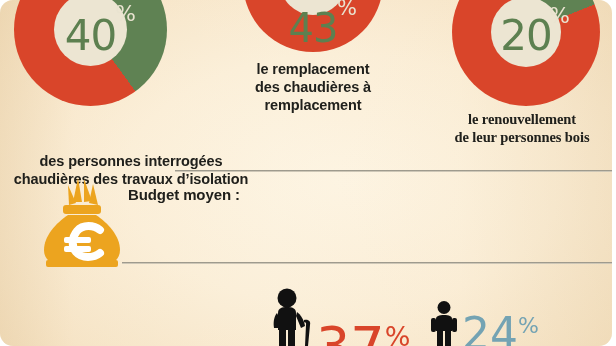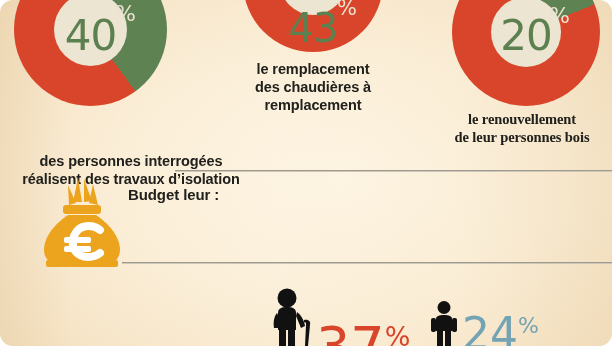--- a/index.html
+++ b/index.html
@@ -268,21 +268,21 @@
 <div id="infographic">
 
   <div class="donut" id="donut-isolation">
     <div class="ring"></div>
     <div class="hole"></div>
     <div class="value">40</div>
     <div class="pct">%</div>
   </div>
   <div class="caption" id="caption-isolation">
     <div>des personnes interrogées</div>
-    <div>réalisent des travaux d’isolation</div>
+    <div>chaudières des travaux d’isolation</div>
   </div>
 
   <div class="donut" id="donut-chaudieres">
     <div class="ring"></div>
     <div class="hole"></div>
     <div class="value">43</div>
     <div class="pct">%</div>
   </div>
   <div class="caption" id="caption-chaudieres">
     <div>le remplacement</div>
@@ -313,21 +313,21 @@
     <rect x="25" y="29" width="38" height="9" rx="3" fill="#eca41f"></rect>
 
     <path d="M30 39 C18 47 6 60 6 74 C6 84 14 89 24 89 L64 89 C74 89 82 84 82 74 C82 60 70 47 58 39 Z" fill="#eca41f"></path>
 
     <rect x="8" y="84" width="72" height="7" rx="2" fill="#eca41f"></rect>
 
     <path d="M62 54 C56 49 45 48 39 55 C34 61 33 70 38 76 C44 83 56 82 62 77" fill="none" stroke="#ffffff" stroke-width="8" stroke-linecap="round"></path>
     <rect x="26" y="61" width="27" height="6" rx="2" fill="#ffffff"></rect>
     <rect x="26" y="70" width="27" height="6" rx="2" fill="#ffffff"></rect>
   </svg>
-  <div id="budget-label">Budget leur :</div>
+  <div id="budget-label">Budget moyen :</div>
 
   <svg id="elder-person-icon" viewBox="0 0 52 58">
     <circle cx="19" cy="10" r="9.5" fill="#111111"></circle>
     <path d="M10 25 C10 20 14 19 19 19 C24 19 28 20 28 25 L28 42 L10 42 Z" fill="#111111"></path>
     <path d="M9 25 C6 28 5 35 6 40 L10 40 L10 27 Z" fill="#111111"></path>
     <path d="M29 24 C33 27 36 32 37 38 L33 40 L28 28 Z" fill="#111111"></path>
     <rect x="11" y="41" width="7" height="17" fill="#111111"></rect>
     <rect x="20" y="41" width="7" height="17" fill="#111111"></rect>
     <path d="M36 32 C41 31 43 34 42 37 L40 58 L37 58 L38 37 C38.5 34.5 37 34 36 34.5 Z" fill="#111111"></path>
   </svg>

